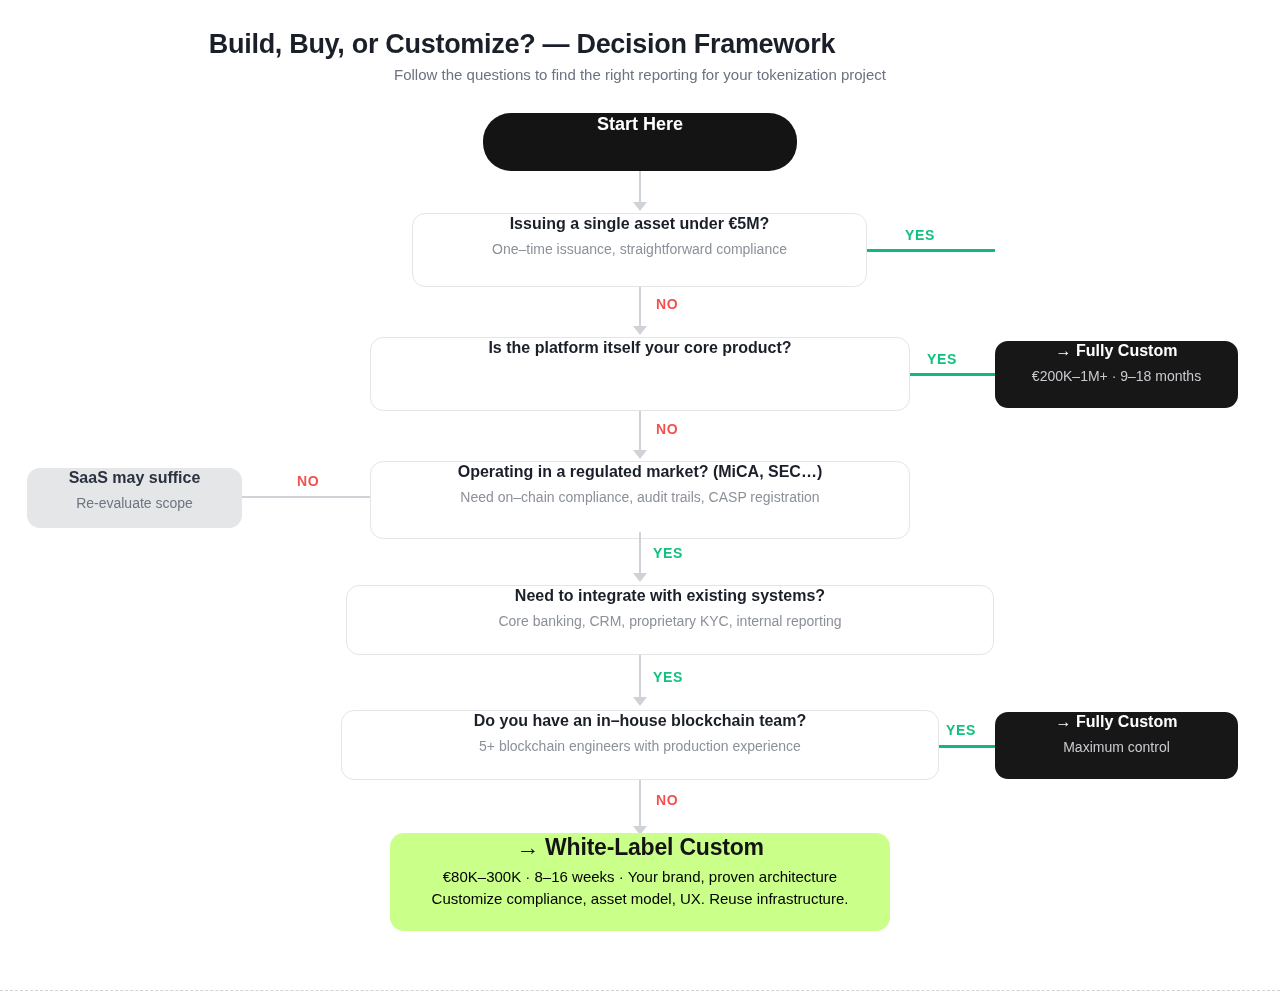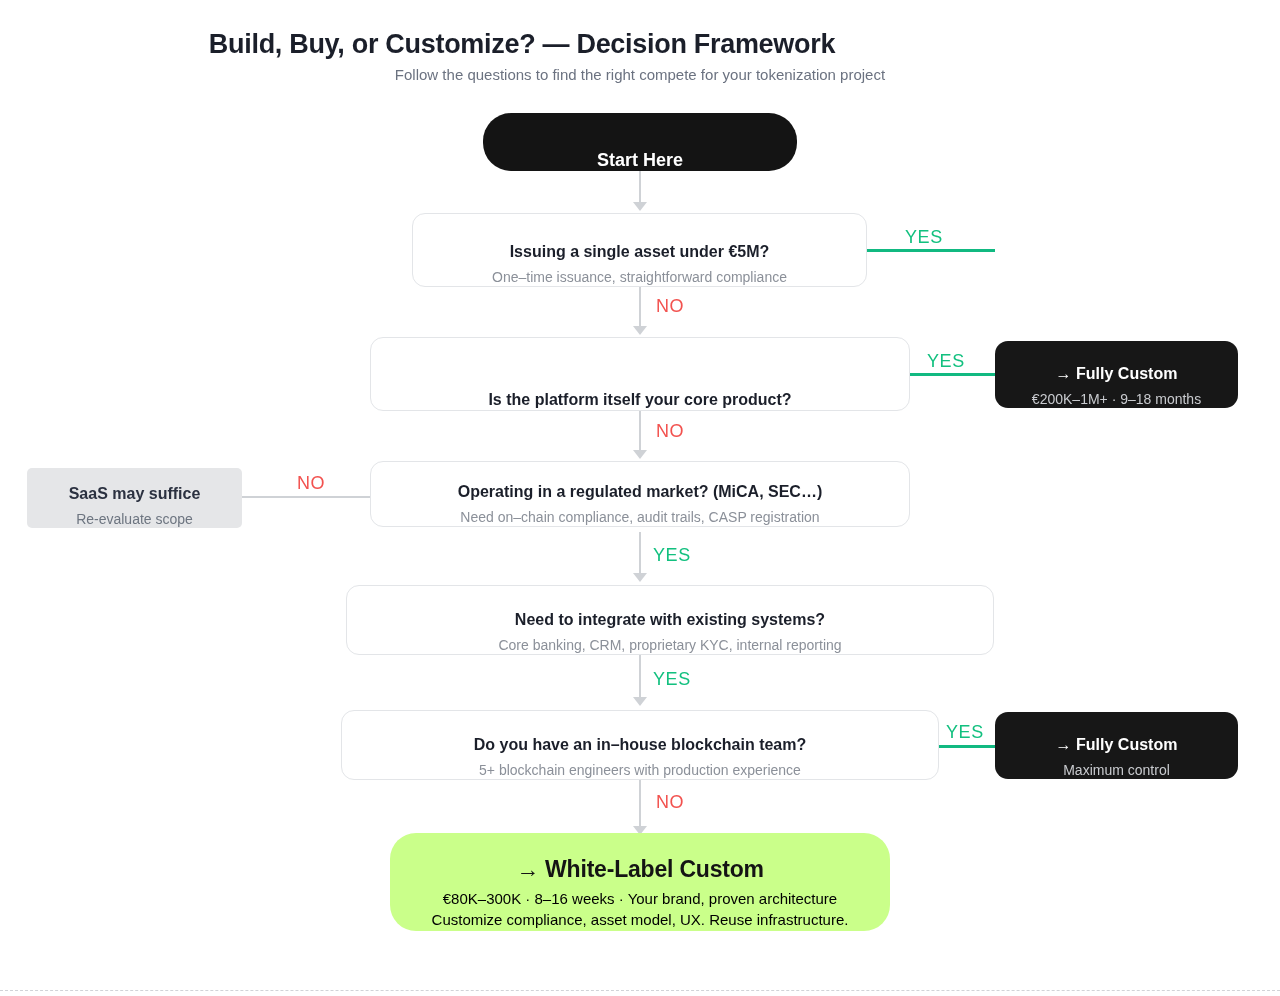--- a/index.html
+++ b/index.html
@@ -38,21 +38,21 @@
     font-size: 15px;
     color: #6b7280;
   }
 
   
   .node {
     position: absolute;
     display: flex;
     flex-direction: column;
     align-items: center;
-    justify-content: flex-end;
+    justify-content: flex-start;
     text-align: center;
     border-radius: 12px;
   }
   .node .n-title {
     font-size: 16px;
     font-weight: bold;
     line-height: 1.25;
   }
   .node .n-sub {
     font-size: 14px;
@@ -83,29 +83,29 @@
   .node.dark {
     background: #171717;
     border-radius: 13px;
   }
   .node.dark .n-title { color: #ffffff; }
   .node.dark .n-sub   { color: #c9cbcf; }
 
   
   .node.muted {
     background: #e5e6e8;
-    border-radius: 5px;
+    border-radius: 13px;
   }
   .node.muted .n-title { color: #2b3140; }
   .node.muted .n-sub   { color: #6d7580; }
 
   
   .node.result {
     background: #caff8a;
-    border-radius: 26px;
+    border-radius: 14px;
   }
   .node.result .n-title {
     color: #141414;
     font-size: 23px;
     letter-spacing: -0.2px;
   }
   .node.result .n-sub {
     color: #000000;
     font-size: 15px;
     line-height: 1.45;
@@ -129,22 +129,22 @@
     position: absolute;
     width: 0; height: 0;
     border-left: 7px solid transparent;
     border-right: 7px solid transparent;
     border-top: 9px solid #cfd2d6;
   }
 
   
   .blabel {
     position: absolute;
-    font-size: 18px;
-    font-weight: normal;
+    font-size: 14px;
+    font-weight: bold;
     letter-spacing: 0.6px;
     white-space: nowrap;
   }
   .blabel.yes { color: #12c07f; }
   .blabel.no  { color: #f2524f; }
 
   
   .footer-rule {
     position: absolute;
     left: 0; top: 990px;
@@ -153,21 +153,21 @@
     border-top: 1px dashed #c9ccd1;
     opacity: .85;
   }
 </style>
 </head>
 <body>
 
 <div id="canvas">
 
   <div class="title">Build, Buy, or Customize? — Decision Framework</div>
-  <div class="subtitle">Follow the questions to find the right compete for your tokenization project</div>
+  <div class="subtitle">Follow the questions to find the right reporting for your tokenization project</div>
 
   <div class="node start" style="left:483px; top:113px; width:314px; height:58px;">
     <div class="n-title">Start Here</div>
   </div>
 
   <div class="vline" style="left:639px; top:171px; height:33px;"></div>
   <div class="arrow-down" style="left:633px; top:202px;"></div>
 
   <div class="node question" style="left:412px; top:213px; width:455px; height:74px;">
     <div class="n-title">Issuing a single asset under €5M?</div>
@@ -199,21 +199,21 @@
   <div class="blabel no" style="left:656px; top:421px;">NO</div>
 
   <div class="node muted" style="left:27px; top:468px; width:215px; height:60px;">
     <div class="n-title">SaaS may suffice</div>
     <div class="n-sub">Re-evaluate scope</div>
   </div>
 
   <div class="hline" style="left:242px; top:496px; width:128px;"></div>
   <div class="blabel no" style="left:297px; top:473px;">NO</div>
 
-  <div class="node question" style="left:370px; top:461px; width:540px; height:66px;">
+  <div class="node question" style="left:370px; top:461px; width:540px; height:78px;">
     <div class="n-title">Operating in a regulated market? (MiCA, SEC…)</div>
     <div class="n-sub">Need on–chain compliance, audit trails, CASP registration</div>
   </div>
 
   <div class="vline" style="left:639px; top:532px; height:43px;"></div>
   <div class="arrow-down" style="left:633px; top:573px;"></div>
   <div class="blabel yes" style="left:653px; top:545px;">YES</div>
 
   <div class="node question" style="left:346px; top:585px; width:648px; height:70px;">
     <div class="n-title">Need to integrate with existing systems?</div>

